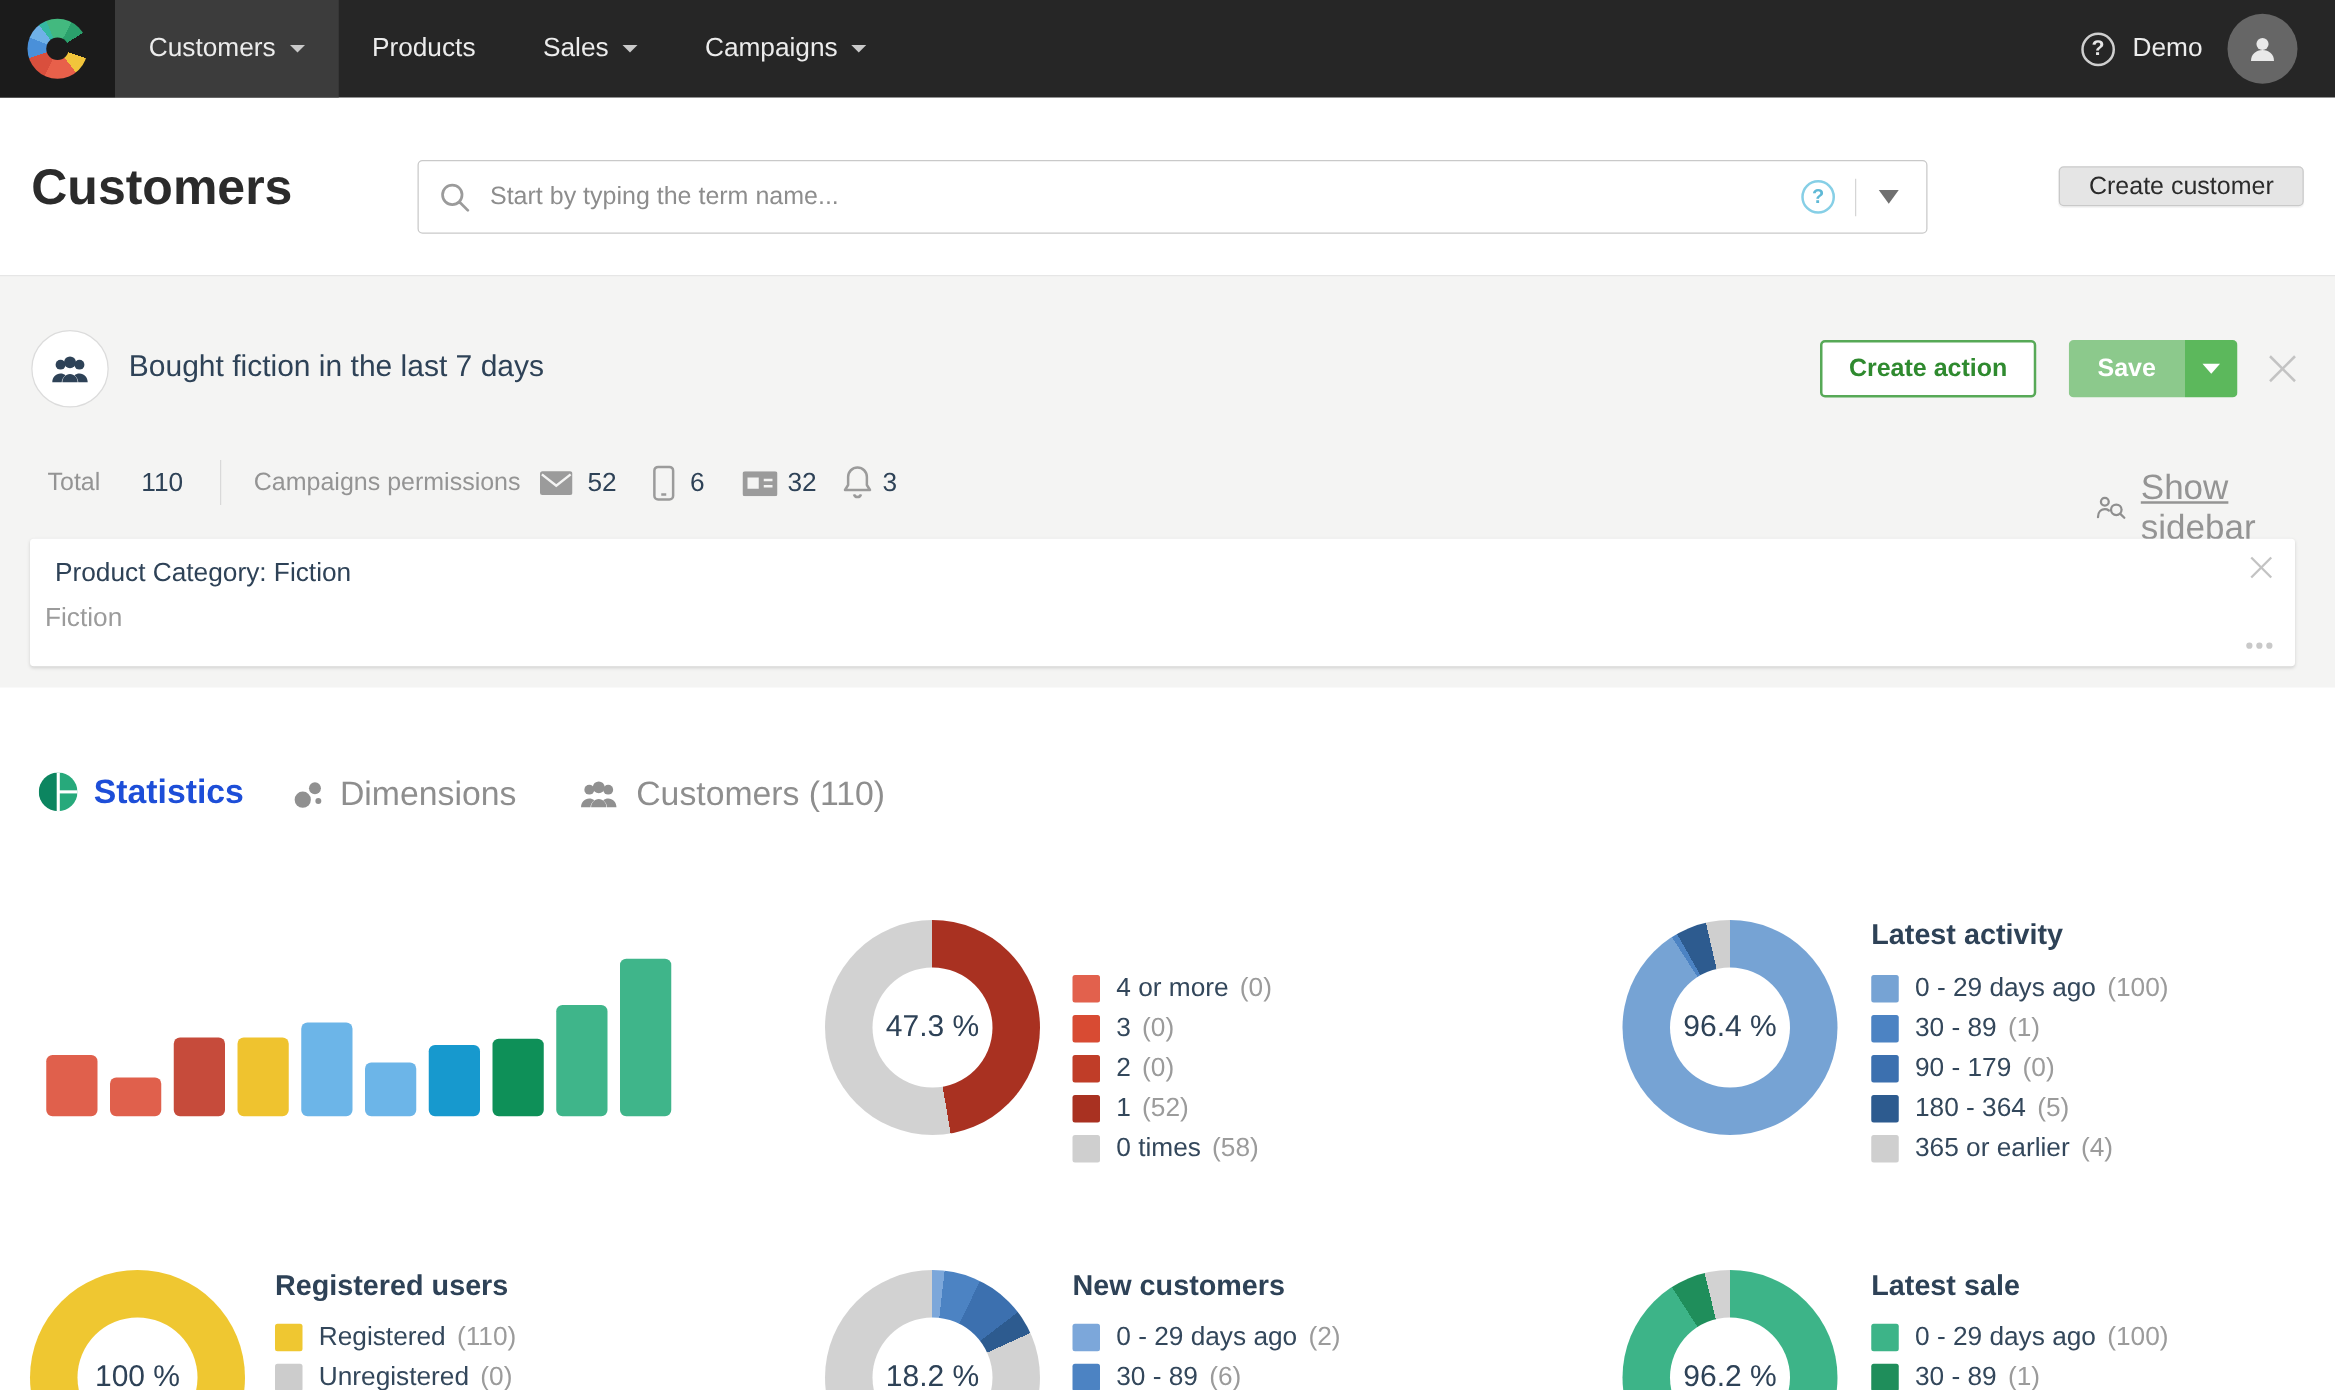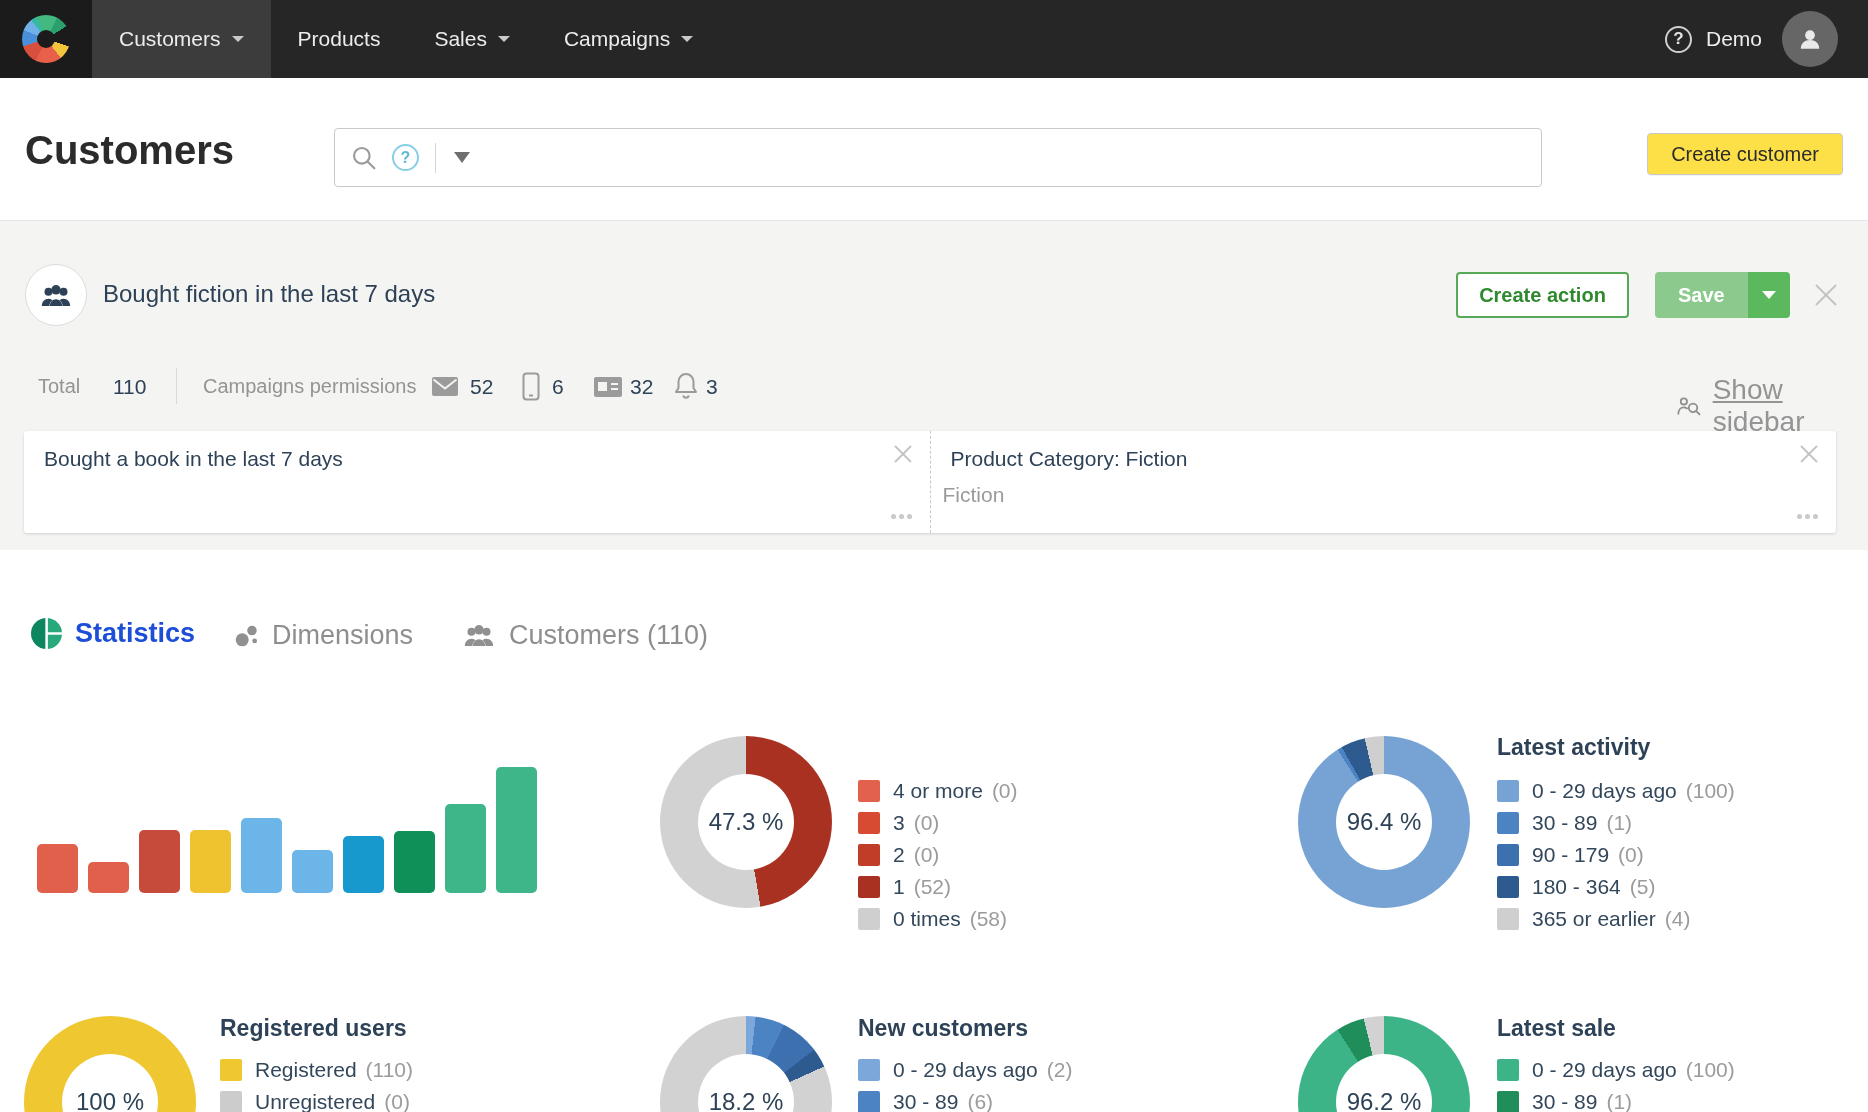--- a/index.html
+++ b/index.html
@@ -21,21 +21,21 @@
   .avatar { width:56px; height:56px; border-radius:50%; background:#666; display:flex; align-items:center; justify-content:center; }
 
   
   .page-title { position:absolute; left:25px; top:128px; font-size:40px; font-weight:bold; color:#2b2b2b; }
   .search-bar { position:absolute; left:334px; top:128px; width:1208px; height:59px; background:#fff; border:1px solid #c9c9c9; border-radius:4px; display:flex; align-items:center; padding:0 16px; }
   .search-bar input { flex:1; border:none; outline:none; font-size:20px; color:#333; font-family:"Liberation Sans",sans-serif; background:transparent; }
   .search-bar input::placeholder { color:#8d8d8d; }
   .search-help { width:27px; height:27px; border:2px solid #86cfe6; border-radius:50%; color:#5fb9d6; font-size:16px; font-weight:bold; display:flex; align-items:center; justify-content:center; margin-right:16px; flex:none; }
   .search-div { width:1px; height:30px; background:#d5d5d5; margin-right:18px; }
   .search-tri { width:0; height:0; border-left:8px solid transparent; border-right:8px solid transparent; border-top:11px solid #6f6f6f; margin-right:6px; }
-  .btn-create-customer { position:absolute; right:25px; top:133px; height:42px; padding:0 23px; background:#fde047; border:1px solid #c9c9c9; border-radius:4px; font-size:20px; color:#2b2b2b; display:flex; align-items:center; box-shadow:0 1px 1px rgba(0,0,0,.05); cursor:pointer; }
+  .btn-create-customer { position:absolute; right:25px; top:133px; height:32px; padding:0 23px; background:#e5e5e5; border:1px solid #c9c9c9; border-radius:4px; font-size:20px; color:#2b2b2b; display:flex; align-items:center; box-shadow:0 1px 1px rgba(0,0,0,.05); cursor:pointer; }
 
   
   .segment-section { position:absolute; top:220px; left:0; width:100%; height:330px; background:#f4f4f3; border-top:1px solid #e6e6e6; }
   .seg-avatar { position:absolute; left:25px; top:264px; width:62px; height:62px; background:#fff; border:1px solid #dcdcdc; border-radius:50%; display:flex; align-items:center; justify-content:center; color:#2e4257; }
   .seg-title { position:absolute; left:103px; top:280px; font-size:24px; color:#2e4257; }
   .btn-create-action { position:absolute; left:1456px; top:272px; width:173px; height:46px; background:#fff; border:2px solid #57a957; border-radius:4px; color:#2f8a2f; font-size:20px; font-weight:bold; display:flex; align-items:center; justify-content:center; cursor:pointer; }
   .btn-save { position:absolute; left:1655px; top:272px; height:46px; display:flex; border-radius:4px; overflow:hidden; cursor:pointer; }
   .save-main { background:#8cc98c; color:#fff; font-size:20px; font-weight:bold; display:flex; align-items:center; padding:0 23px; }
   .save-caret { width:42px; background:#5cb85c; display:flex; align-items:center; justify-content:center; }
   .save-caret i { width:0; height:0; border-left:7px solid transparent; border-right:7px solid transparent; border-top:8px solid #fff; }
@@ -114,20 +114,21 @@
       </div>
     </div>
   </div>
 
   <div class="page-title">Customers</div>
   <div class="search-bar">
     <svg width="26" height="26" viewBox="0 0 24 24" style="margin-right:15px">
       <circle cx="10" cy="10" r="7.2" stroke="#9b9b9b" stroke-width="2" fill="none"></circle>
       <line x1="15.5" y1="15.5" x2="21.5" y2="21.5" stroke="#9b9b9b" stroke-width="2" stroke-linecap="round"></line>
     </svg>
+    <input placeholder="Start by typing the term name..." style="">
     <span class="search-help">?</span>
     <span class="search-div"></span>
     <span class="search-tri"></span>
   </div>
   <button class="btn-create-customer">Create customer</button>
 
   <div class="segment-section"></div>
   <div class="seg-avatar">
     <svg width="34" height="25" viewBox="0 0 36 26" fill="currentColor">
       <circle cx="10" cy="9" r="4.2"></circle>
@@ -183,34 +184,20 @@
     <svg width="28" height="24" viewBox="0 0 28 24">
       <circle cx="7.5" cy="7" r="3.4" stroke="#8f8f8f" stroke-width="2" fill="none"></circle>
       <path d="M1.5 20.5 c0-4.5 2.7-7 6-7 1.3 0 2.5.4 3.5 1.1" stroke="#8f8f8f" stroke-width="2" fill="none" stroke-linecap="round"></path>
       <circle cx="17.5" cy="14" r="4.6" stroke="#8f8f8f" stroke-width="2" fill="none"></circle>
       <line x1="20.8" y1="17.4" x2="24.5" y2="21" stroke="#8f8f8f" stroke-width="2" stroke-linecap="round"></line>
     </svg>
     <span>Show sidebar</span>
   </div>
 
   <div class="filter-cards">
-    <div class="filter-card first">
-      <div class="filter-title">Bought a book in the last 7 days</div>
-      <div class="filter-x">
-        <svg width="22" height="22" viewBox="0 0 22 22">
-          <line x1="3" y1="3" x2="19" y2="19" stroke="#c3c3c3" stroke-width="1.8"></line>
-          <line x1="19" y1="3" x2="3" y2="19" stroke="#c3c3c3" stroke-width="1.8"></line>
-        </svg>
-      </div>
-      <div class="dots">
-          <i></i>
-          <i></i>
-          <i></i>
-        </div>
-    </div>
     <div class="filter-card">
       <div class="filter-title">Product Category: Fiction</div>
       <div class="filter-sub">Fiction</div>
       <div class="filter-x">
         <svg width="22" height="22" viewBox="0 0 22 22">
           <line x1="3" y1="3" x2="19" y2="19" stroke="#c3c3c3" stroke-width="1.8"></line>
           <line x1="19" y1="3" x2="3" y2="19" stroke="#c3c3c3" stroke-width="1.8"></line>
         </svg>
       </div>
       <div class="dots">

